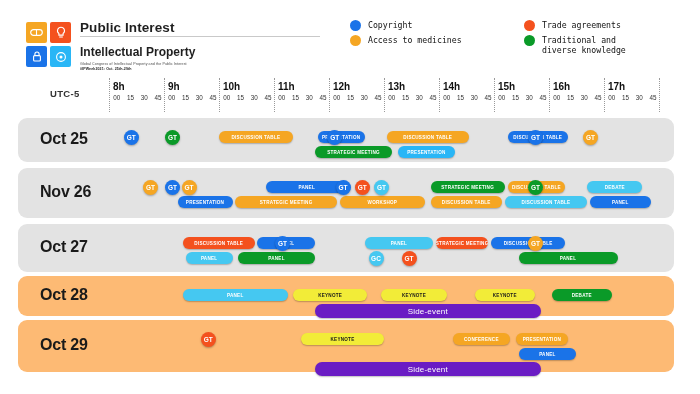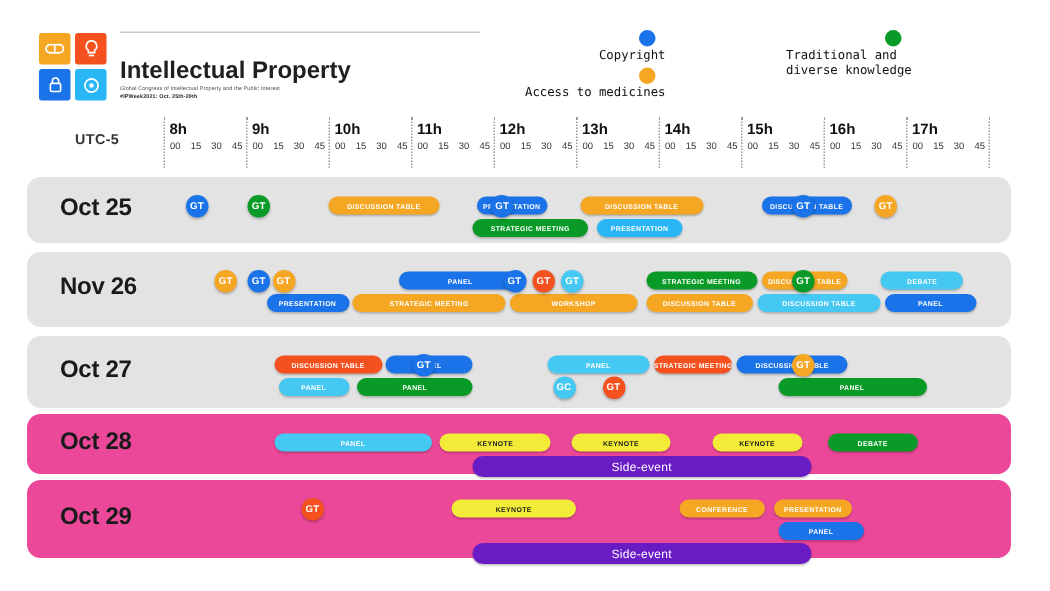--- a/index.html
+++ b/index.html
@@ -12,52 +12,52 @@
   .logo-cell{position:absolute;width:21px;height:21px;border-radius:2px;
              display:flex;align-items:center;justify-content:center;}
   .lc1{left:0;top:0;background:#f5a623;}
   .lc2{left:24px;top:0;background:#f4511e;}
   .lc3{left:0;top:24px;background:#1a73e8;}
   .lc4{left:24px;top:24px;background:#29b6f6;}
   .logo-cell svg{display:block;}
 
   #title-wrap{position:absolute;left:80px;top:20px;width:240px;}
   .ttl{font-size:13.5px;font-weight:bold;color:#1f1f1f;letter-spacing:.1px;line-height:15px;}
-  .ttl2{font-size:16px;font-weight:bold;color:#1f1f1f;line-height:15px;
-        border-top:1px solid #c9c9c9;padding-top:18px;margin-top:1px;}
+  .ttl2{font-size:12px;font-weight:bold;color:#1f1f1f;line-height:15px;
+        border-top:1px solid #c9c9c9;padding-top:8px;margin-top:1px;}
   .subttl{font-size:3.6px;color:#4a4a4a;line-height:5px;margin-top:2px;letter-spacing:.1px;}
   .subttl2{font-size:3.6px;color:#1f1f1f;font-weight:bold;line-height:5px;letter-spacing:.1px;}
 
   
   #legend{position:absolute;left:350px;top:20px;width:340px;height:50px;}
   .lg-col{position:absolute;top:0;}
   .lg-c1{left:0;}
   .lg-c2{left:174px;}
-  .lg-item{display:flex;align-items:flex-end;margin-bottom:3.5px;flex-direction:column;}
+  .lg-item{display:flex;align-items:flex-start;margin-bottom:3.5px;}
   .lg-dot{width:11px;height:11px;border-radius:50%;flex:none;margin-right:7px;}
   .lg-txt{font-family:"DejaVu Sans Mono",monospace;font-size:8.2px;color:#111;line-height:10px;}
 
   
   #axis{position:absolute;left:0;top:80px;width:700px;height:36px;}
   #utc{position:absolute;left:50px;top:8px;font-size:9.5px;
        font-weight:bold;color:#333;letter-spacing:.3px;}
   .hr{position:absolute;top:1px;}
   .hr-lbl{font-size:10px;font-weight:bold;color:#111;text-align:left;padding-left:3px;}
   .hr-mins{display:flex;margin-top:2px;}
   .hr-mins span{width:13.75px;font-size:6.3px;color:#333;text-align:center;
                 font-family:"Liberation Sans",sans-serif;}
 
   
   .vline{position:absolute;top:78px;width:0;border-left:1px dotted #9a9a9a;height:300px;}
   .vline.w{border-left:1px dotted #ffffff;}
 
   
   .row{position:absolute;left:18px;width:656px;border-radius:9px;}
   .row-light{background:#e3e3e3;}
-  .row-dark{background:#ec4899;text-decoration:underline;}
+  .row-dark{background:#fdba74;text-decoration:underline;}
   .daylabel{position:absolute;left:22px;font-size:16px;font-weight:bold;color:#1a1a1a;
             letter-spacing:-.2px;}
 
   
   .pill{position:absolute;height:12px;border-radius:6px;display:flex;align-items:center;
         justify-content:center;box-shadow:0 1px 1.5px rgba(0,0,0,.25);overflow:hidden;margin-left:40px;}
   .pill span{font-size:4.6px;font-weight:bold;color:#fff;letter-spacing:.25px;
              white-space:nowrap;text-transform:uppercase;}
   .pill.kn span{color:#1a1a1a;}
   .pill.side{height:14px;border-radius:7px;}
@@ -96,37 +96,42 @@
       </div>
       <div class="logo-cell lc4">
         <svg width="12" height="12" viewBox="0 0 12 12">
             <circle cx="6" cy="6" r="4.4" fill="none" stroke="#fff" stroke-width="1.1"></circle>
             <circle cx="6" cy="6" r="1.5" fill="#fff"></circle>
           </svg>
       </div>
     </div>
 
     <div id="title-wrap">
+      <div class="ttl">Public Interest</div>
       <div class="ttl2">Intellectual Property</div>
       <div class="subttl">Global Congress of Intellectual Property and the Public Interest</div>
       <div class="subttl2">#IPWeek2021: Oct. 25th-29th</div>
     </div>
 
     <div id="legend">
         <div class="lg-col lg-c1">
           <div class="lg-item">
             <div class="lg-dot" style="background: rgb(26, 115, 232);"></div>
             <div class="lg-txt">Copyright</div>
           </div>
           <div class="lg-item">
             <div class="lg-dot" style="background: rgb(245, 166, 35);"></div>
             <div class="lg-txt">Access to medicines</div>
           </div>
         </div>
         <div class="lg-col lg-c2">
+          <div class="lg-item">
+            <div class="lg-dot" style="background: rgb(244, 81, 30);"></div>
+            <div class="lg-txt">Trade agreements</div>
+          </div>
           <div class="lg-item">
             <div class="lg-dot" style="background: rgb(10, 154, 40);"></div>
             <div class="lg-txt">Traditional and<br>diverse knowledge</div>
           </div>
         </div>
       </div>
   </div>
 
   <div id="axis">
     <div id="utc">UTC-5</div>

